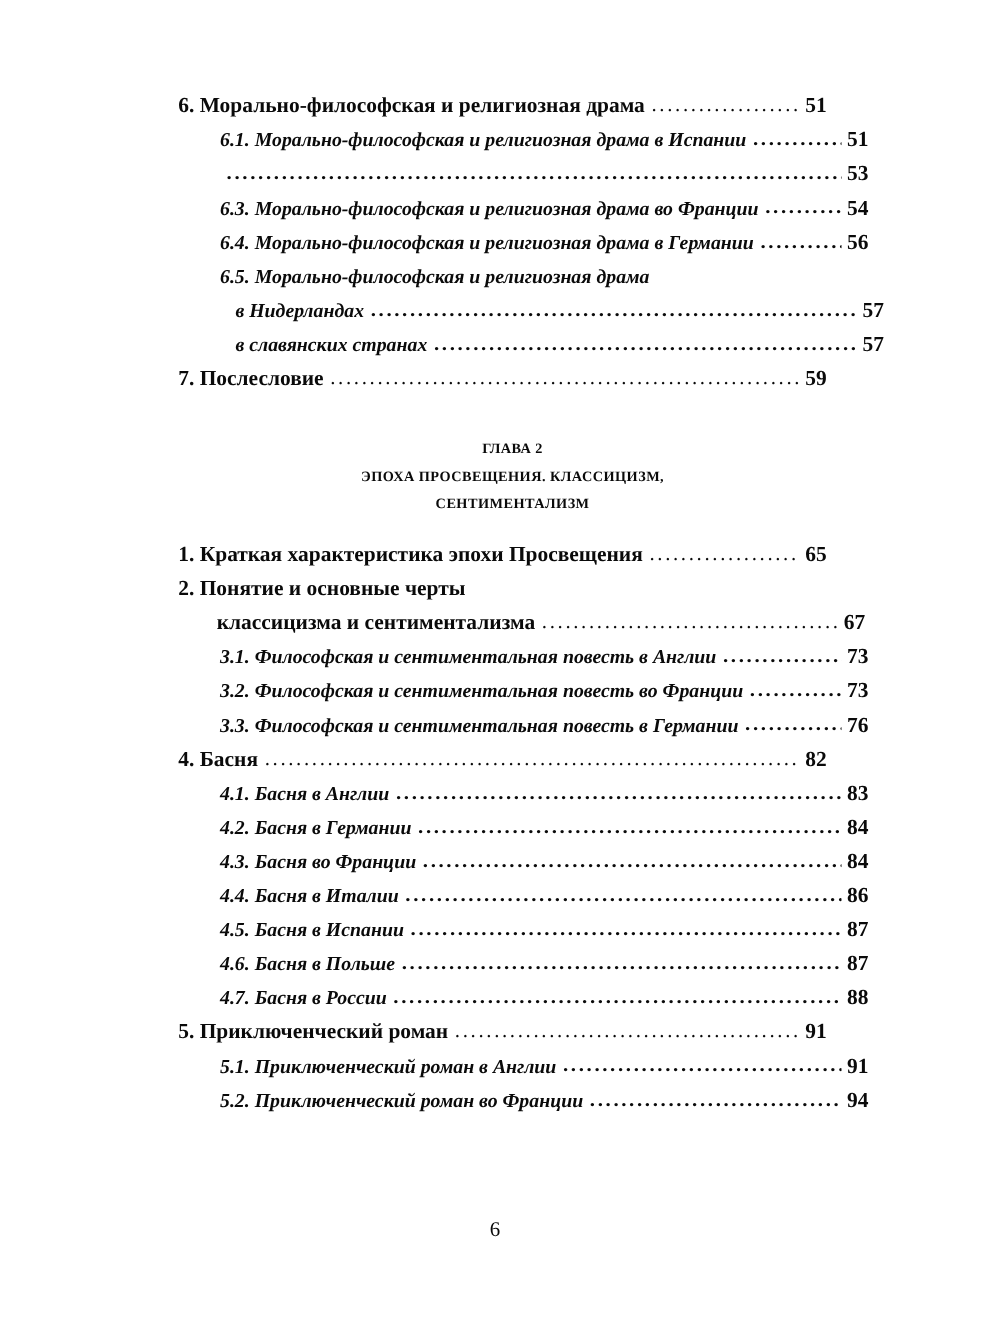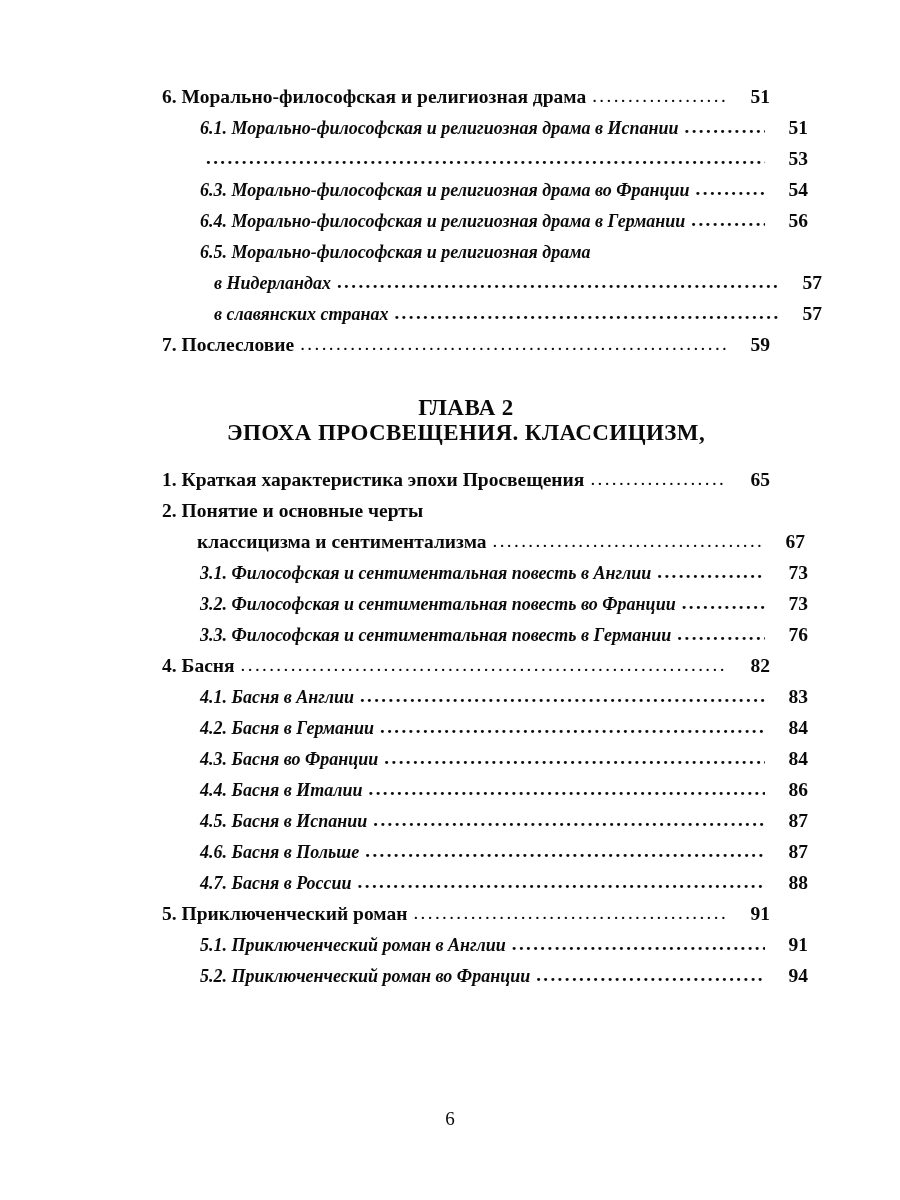--- a/index.html
+++ b/index.html
@@ -53,21 +53,21 @@
     letter-spacing: 2.6px;
     color: #0a0a0a;
     min-width: 10px;
     font-size: 19px;
   }
   .row .leader::before {
     content: "................................................................................................";
   }
   .row .pagenum {
     flex: 0 0 38px;
-    text-align: right;
+    text-align: left;
     white-space: pre;
   }
 
   
   .lvl1 {
     font-weight: bold;
     font-size: 19.5px;
     padding-left: 0px;
   }
   .lvl1 .pagenum { font-weight: bold; font-size: 19.5px; }
@@ -91,21 +91,21 @@
   .row.firstline .pagenum { visibility: hidden; }
 
   
   .lvl2.cont { padding-left: 52px; }
   .lvl1.cont { padding-left: 0px; margin-left: 35px; }
 
   
   .chapter {
     text-align: center;
     font-weight: bold;
-    font-size: 23px;
+    font-size: 13px;
     letter-spacing: 0.4px;
     line-height: 25px;
     margin: 0;
     padding: 0;
     width: 608px;
   }
   .chapter .chline { display: block; white-space: pre; }
 
   .spacer-before-chapter { height: 30px; }
   .spacer-after-chapter  { height: 24px; }
@@ -169,20 +169,21 @@
       <div class="row lvl1">
         <span class="title">7. Послесловие</span>
         <span class="leader"></span>
         <span class="pagenum">59</span>
       </div>
       <div>
         <div class="spacer-before-chapter"></div>
         <div class="chapter">
           <span class="chline">ГЛАВА 2</span>
           <span class="chline">ЭПОХА ПРОСВЕЩЕНИЯ. КЛАССИЦИЗМ,</span>
+          <span class="chline">СЕНТИМЕНТАЛИЗМ</span>
         </div>
         <div class="spacer-after-chapter"></div>
       </div>
       <div class="row lvl1">
         <span class="title">1. Краткая характеристика эпохи Просвещения</span>
         <span class="leader"></span>
         <span class="pagenum">65</span>
       </div>
       <div class="row lvl1 firstline">
         <span class="title">2. Понятие и основные черты</span>

